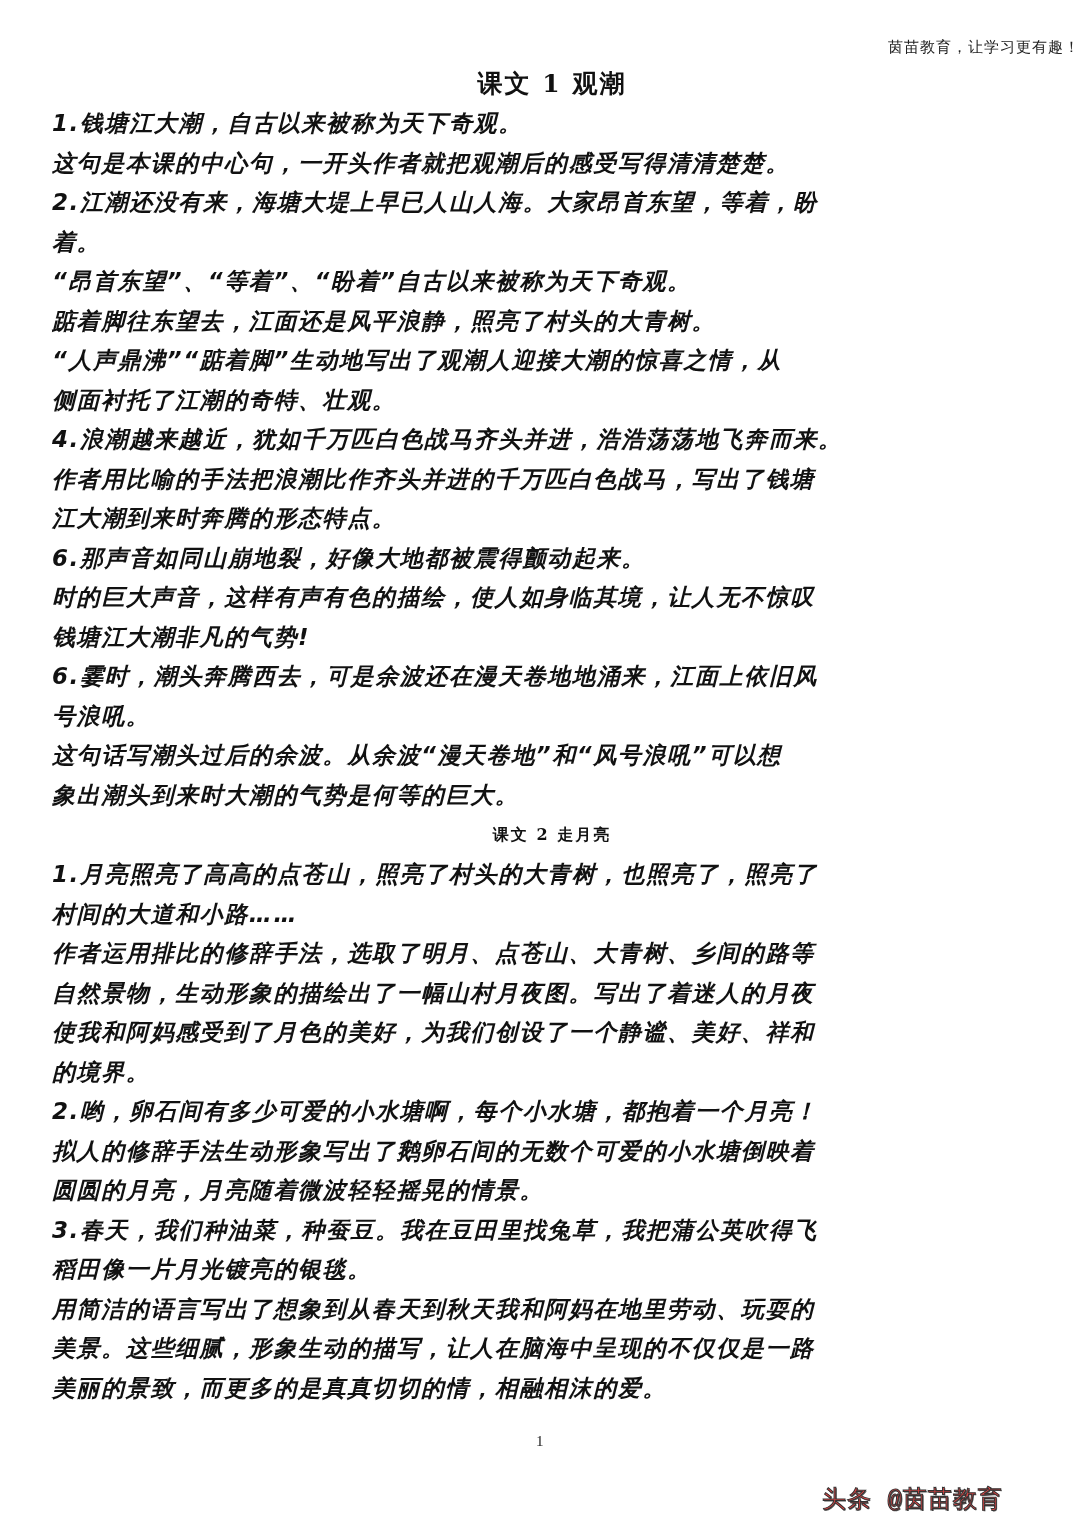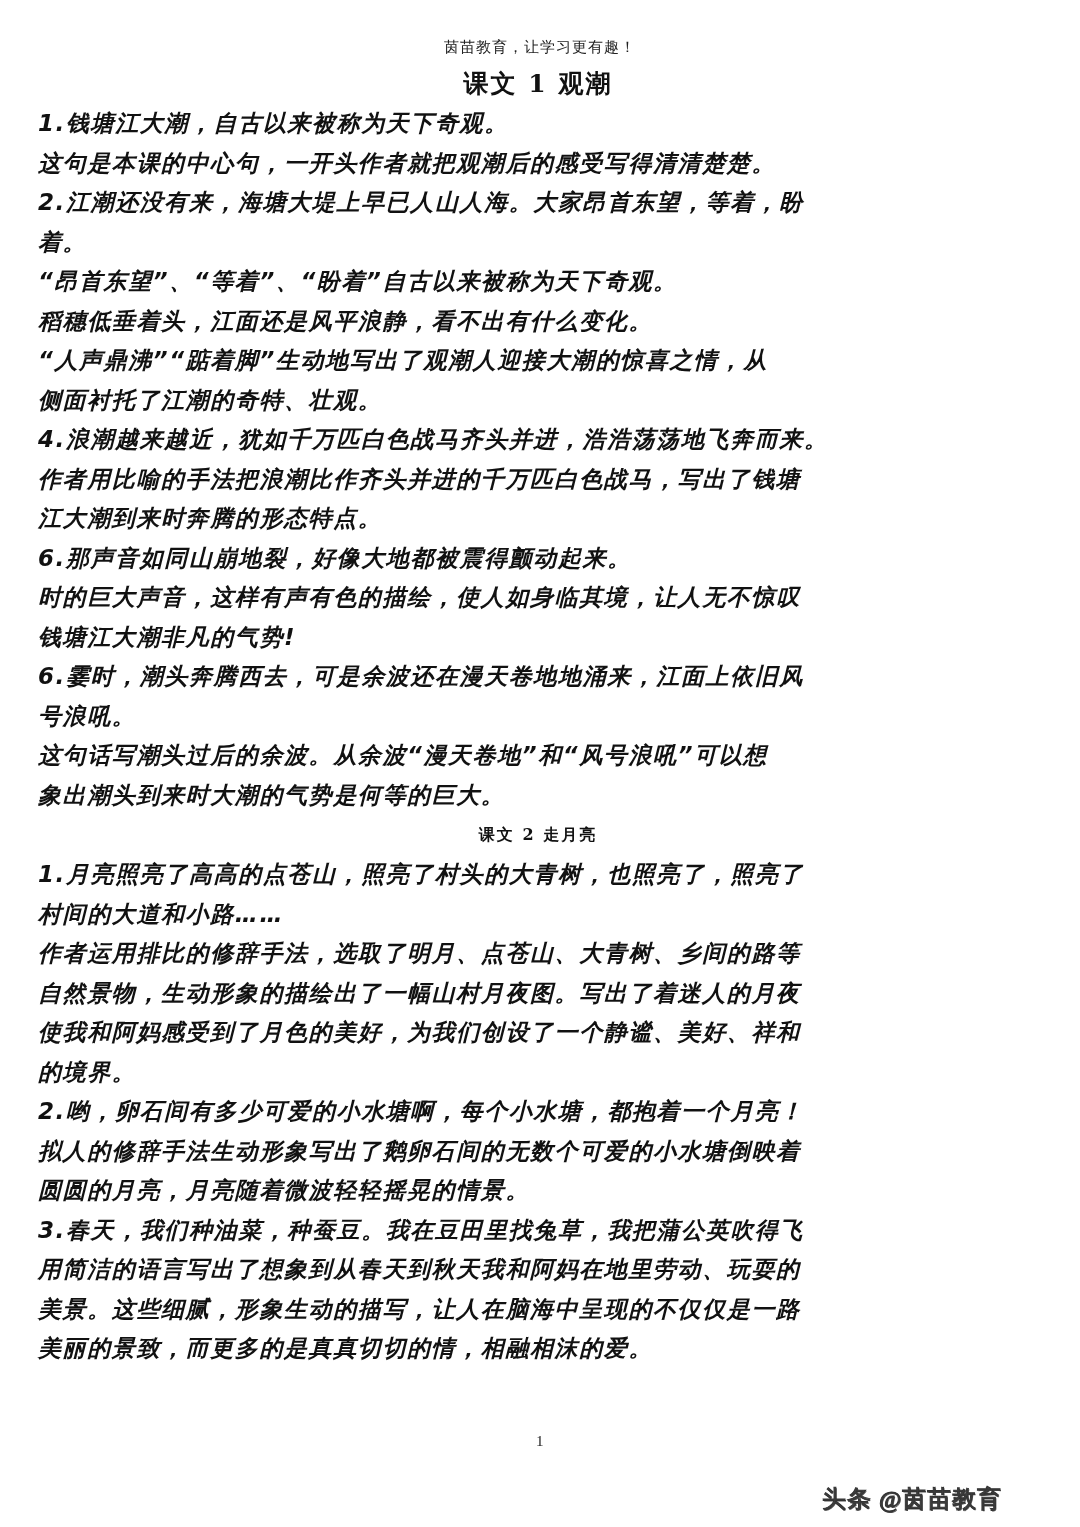--- a/index.html
+++ b/index.html
@@ -8,30 +8,30 @@
       height: 1527px;
       position: relative;
       overflow: hidden;
       color: #111111;
     }
     .page-header {
       position: absolute;
       top: 38px;
       left: 0;
       width: 1080px;
-      text-align: center;
+      text-align: right;
       font-family: "DejaVu Serif", serif;
       font-size: 15px;
       letter-spacing: 1px;
       color: #222;
     }
     .content {
       position: absolute;
       top: 64px;
-      left: 38px;
+      left: 52px;
       width: 1000px;
     }
     .title {
       text-align: center;
       font-family: "DejaVu Serif", serif;
       font-weight: bold;
       font-size: 25px;
       height: 40px;
       line-height: 40px;
       letter-spacing: 2px;
@@ -52,43 +52,43 @@
       top: 1433px;
       left: 536px;
       font-family: "Liberation Serif", serif;
       font-size: 15px;
       color: #222;
     }
     .watermark {
       position: absolute;
       top: 1483px;
       left: 822px;
-      font-family: Liberation Serif, serif;
+      font-family: Liberation Mono, monospace;
       font-size: 24px;
-      color: #404040;
+      color: #ef4444;
       -webkit-text-stroke: 1px #333;
       text-shadow: 1px 1px 0 #555;
       letter-spacing: 1px;
       white-space: nowrap;
     }
   </style>
 </head>
 <body>
 
 <div class="page-header">茵苗教育，让学习更有趣！</div>
 
 <div class="content">
   <div class="title">课文 1  观潮</div>
   <div>
     <div class="line">1.钱塘江大潮，自古以来被称为天下奇观。</div>
     <div class="line">这句是本课的中心句，一开头作者就把观潮后的感受写得清清楚楚。</div>
     <div class="line">2.江潮还没有来，海塘大堤上早已人山人海。大家昂首东望，等着，盼</div>
     <div class="line">着。</div>
     <div class="line">“昂首东望”、“等着”、“盼着”自古以来被称为天下奇观。</div>
-    <div class="line">稻穗低垂着头，江面还是风平浪静，看不出有什么变化。</div>
+    <div class="line">踮着脚往东望去，江面还是风平浪静，照亮了村头的大青树。</div>
     <div class="line">“人声鼎沸”“踮着脚”生动地写出了观潮人迎接大潮的惊喜之情，从</div>
     <div class="line">侧面衬托了江潮的奇特、壮观。</div>
     <div class="line">4.浪潮越来越近，犹如千万匹白色战马齐头并进，浩浩荡荡地飞奔而来。</div>
     <div class="line">作者用比喻的手法把浪潮比作齐头并进的千万匹白色战马，写出了钱塘</div>
     <div class="line">江大潮到来时奔腾的形态特点。</div>
     <div class="line">6.那声音如同山崩地裂，好像大地都被震得颤动起来。</div>
     <div class="line">时的巨大声音，这样有声有色的描绘，使人如身临其境，让人无不惊叹</div>
     <div class="line">钱塘江大潮非凡的气势!</div>
     <div class="line">6.霎时，潮头奔腾西去，可是余波还在漫天卷地地涌来，江面上依旧风</div>
     <div class="line">号浪吼。</div>
@@ -101,20 +101,21 @@
     <div class="line">1.月亮照亮了高高的点苍山，照亮了村头的大青树，也照亮了，照亮了</div>
     <div class="line">村间的大道和小路……</div>
     <div class="line">作者运用排比的修辞手法，选取了明月、点苍山、大青树、乡间的路等</div>
     <div class="line">自然景物，生动形象的描绘出了一幅山村月夜图。写出了着迷人的月夜</div>
     <div class="line">使我和阿妈感受到了月色的美好，为我们创设了一个静谧、美好、祥和</div>
     <div class="line">的境界。</div>
     <div class="line">2.哟，卵石间有多少可爱的小水塘啊，每个小水塘，都抱着一个月亮！</div>
     <div class="line">拟人的修辞手法生动形象写出了鹅卵石间的无数个可爱的小水塘倒映着</div>
     <div class="line">圆圆的月亮，月亮随着微波轻轻摇晃的情景。</div>
     <div class="line">3.春天，我们种油菜，种蚕豆。我在豆田里找兔草，我把蒲公英吹得飞</div>
+    <div class="line">稻田像一片月光镀亮的银毯。</div>
     <div class="line">用简洁的语言写出了想象到从春天到秋天我和阿妈在地里劳动、玩耍的</div>
     <div class="line">美景。这些细腻，形象生动的描写，让人在脑海中呈现的不仅仅是一路</div>
     <div class="line">美丽的景致，而更多的是真真切切的情，相融相沫的爱。</div>
   </div>
 </div>
 
 <div class="page-number">1</div>
 <div class="watermark">头条 @茵苗教育</div>
 
 </body></html>

